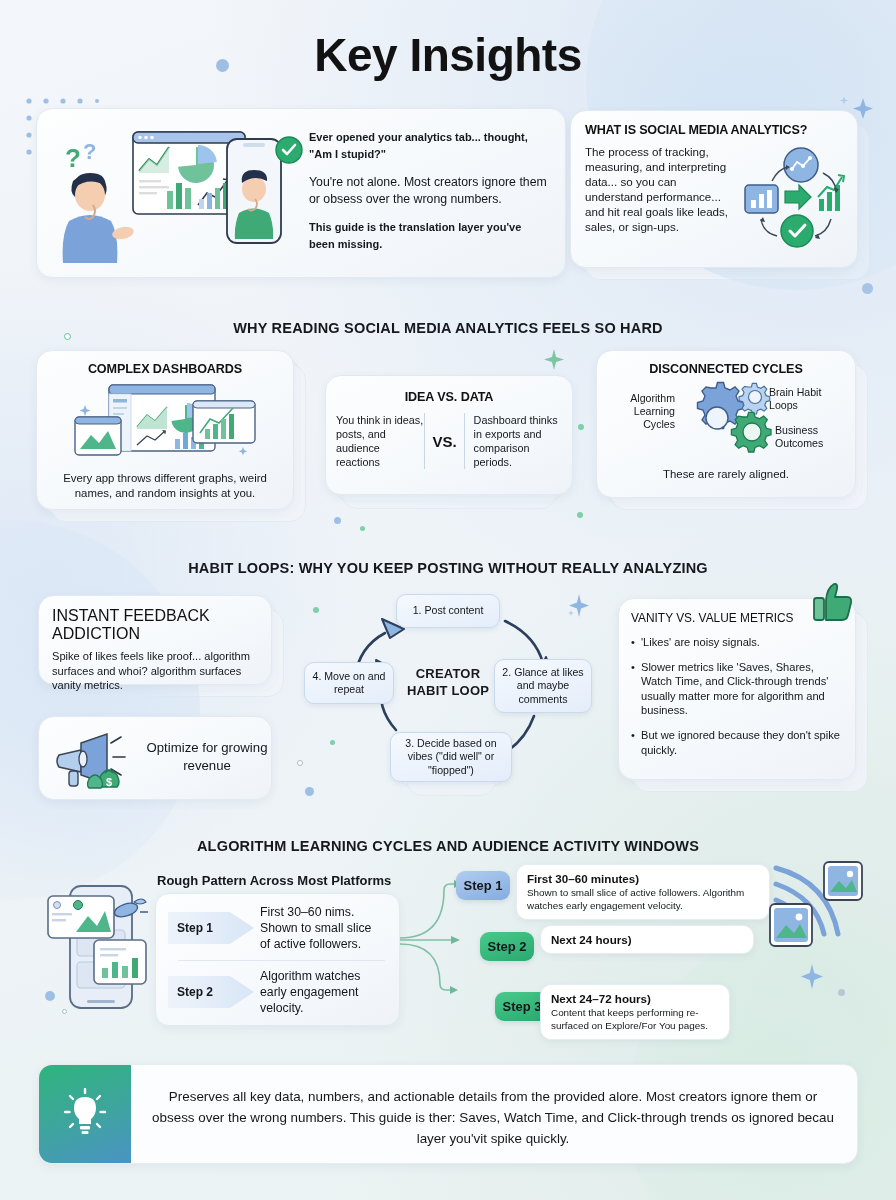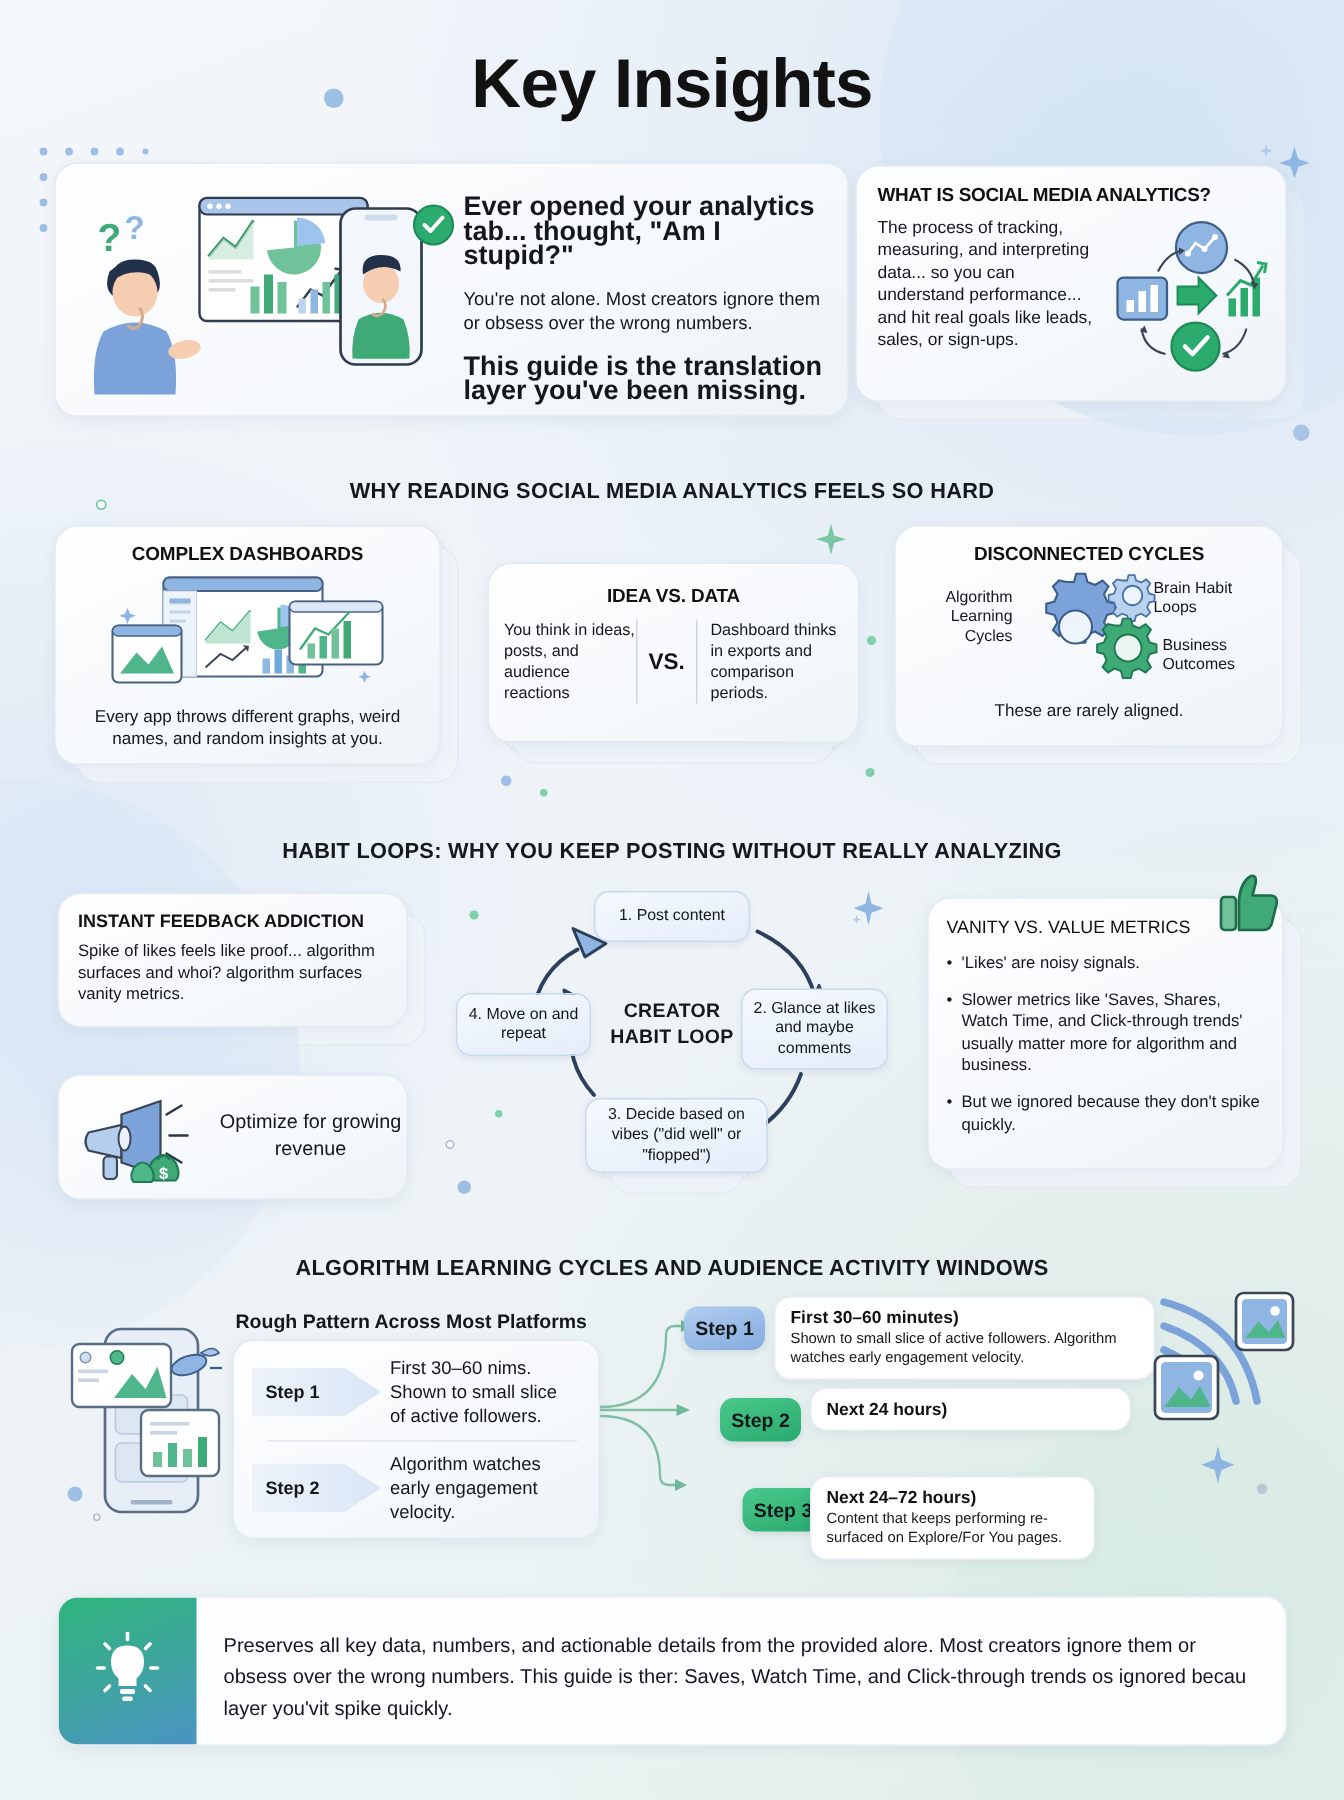--- a/index.html
+++ b/index.html
@@ -59,21 +59,21 @@
 
   .section-head {
     position: absolute; width: 100%; left: 0; text-align: center;
     font-size: 14.5px; font-weight: 700; letter-spacing: 0.2px; color: #15181c;
   }
 
   
   #hero-card { left: 36px; top: 108px; width: 530px; height: 170px; }
   #hero-card .hero-text { position: absolute; left: 272px; top: 20px; width: 240px; }
   .hero-p { font-size: 12.3px; line-height: 16.5px; color: #14171b; margin-bottom: 12px; }
-  .hero-p.bold { font-weight: 700; font-size: 18px; }
+  .hero-p.bold { font-weight: 700; font-size: 11px; }
 
   #what-card { left: 570px; top: 110px; width: 288px; height: 158px; padding: 12px 14px; }
   #what-card .wt { font-size: 12.6px; font-weight: 700; color: #111; letter-spacing: -0.2px; }
   #what-card .wb { font-size: 11.6px; line-height: 15px; color: #14171b; width: 150px; margin-top: 7px; }
 
   
   #sec2-head { top: 320px; }
   #card-dash { left: 36px; top: 350px; width: 258px; height: 160px; }
   #card-idea { left: 325px; top: 375px; width: 248px; height: 120px; }
   #card-cycles { left: 596px; top: 350px; width: 260px; height: 148px; }
@@ -84,21 +84,21 @@
   .idea-col { flex: 1; font-size: 10.8px; line-height: 14px; color: #14171b; }
   .idea-vs { font-size: 15px; font-weight: 700; color: #111; padding: 0 7px; }
   .idea-div { width: 1px; align-self: stretch; background: #ccd6e2; }
 
   .gear-row { position: relative; height: 76px; margin-top: 4px; }
   .gear-lbl { position: absolute; font-size: 10.6px; line-height: 13px; color: #14171b; }
 
   
   #sec3-head { top: 560px; }
   #card-feedback { left: 38px; top: 595px; width: 234px; height: 90px; padding: 11px 13px; }
-  #card-feedback .ft { font-size: 12px; font-weight: 700; color: #111; }
+  #card-feedback .ft { font-size: 16px; font-weight: 400; color: #111; }
   #card-feedback .fb { font-size: 11.1px; line-height: 14.6px; color: #14171b; margin-top: 6px; }
 
   #card-optimize { left: 38px; top: 716px; width: 234px; height: 84px; }
   .opt-text { position: absolute; left: 104px; top: 22px; font-size: 13.2px; line-height: 18px; color: #14171b; text-align: center; }
 
   #card-vanity { left: 618px; top: 598px; width: 238px; height: 182px; padding: 12px 14px 10px 12px; }
   #card-vanity .vt { font-size: 11.9px; font-weight: 400; color: #111; }
   .v-item { font-size: 11.1px; line-height: 14.6px; color: #14171b; margin-top: 10px; padding-left: 10px; position: relative; }
   .v-item::before { content: "•"; position: absolute; left: 0; top: 0; }
 
@@ -151,21 +151,21 @@
     background: #fbfdfe; border: 1px solid #e6ecf3; border-radius: 14px;
     overflow: hidden; box-shadow: 0 3px 10px rgba(60,80,110,0.07);
   }
   .footer-accent {
     position: absolute; left: 0; top: 0; width: 92px; height: 100%;
     background: linear-gradient(160deg, #2fb47c 0%, #3fa4a0 55%, #4a93c4 100%);
     display: flex; align-items: center; justify-content: center;
   }
   .footer-text {
     position: absolute; left: 110px; top: 21px; right: 20px;
-    font-size: 13.4px; line-height: 21px; color: #14171b;
+    font-size: 13.4px; line-height: 21px; color: #14171b; text-align: center;
   }
 </style>
 </head>
 <body>
 
 <div class="bg-blob blob-tr"></div>
 <div class="bg-blob blob-l"></div>
 <div class="bg-blob blob-br"></div>
 
 <div class="dot" style="left:216px;top:59px;width:13px;height:13px;background:#9ebfe4;"></div>

